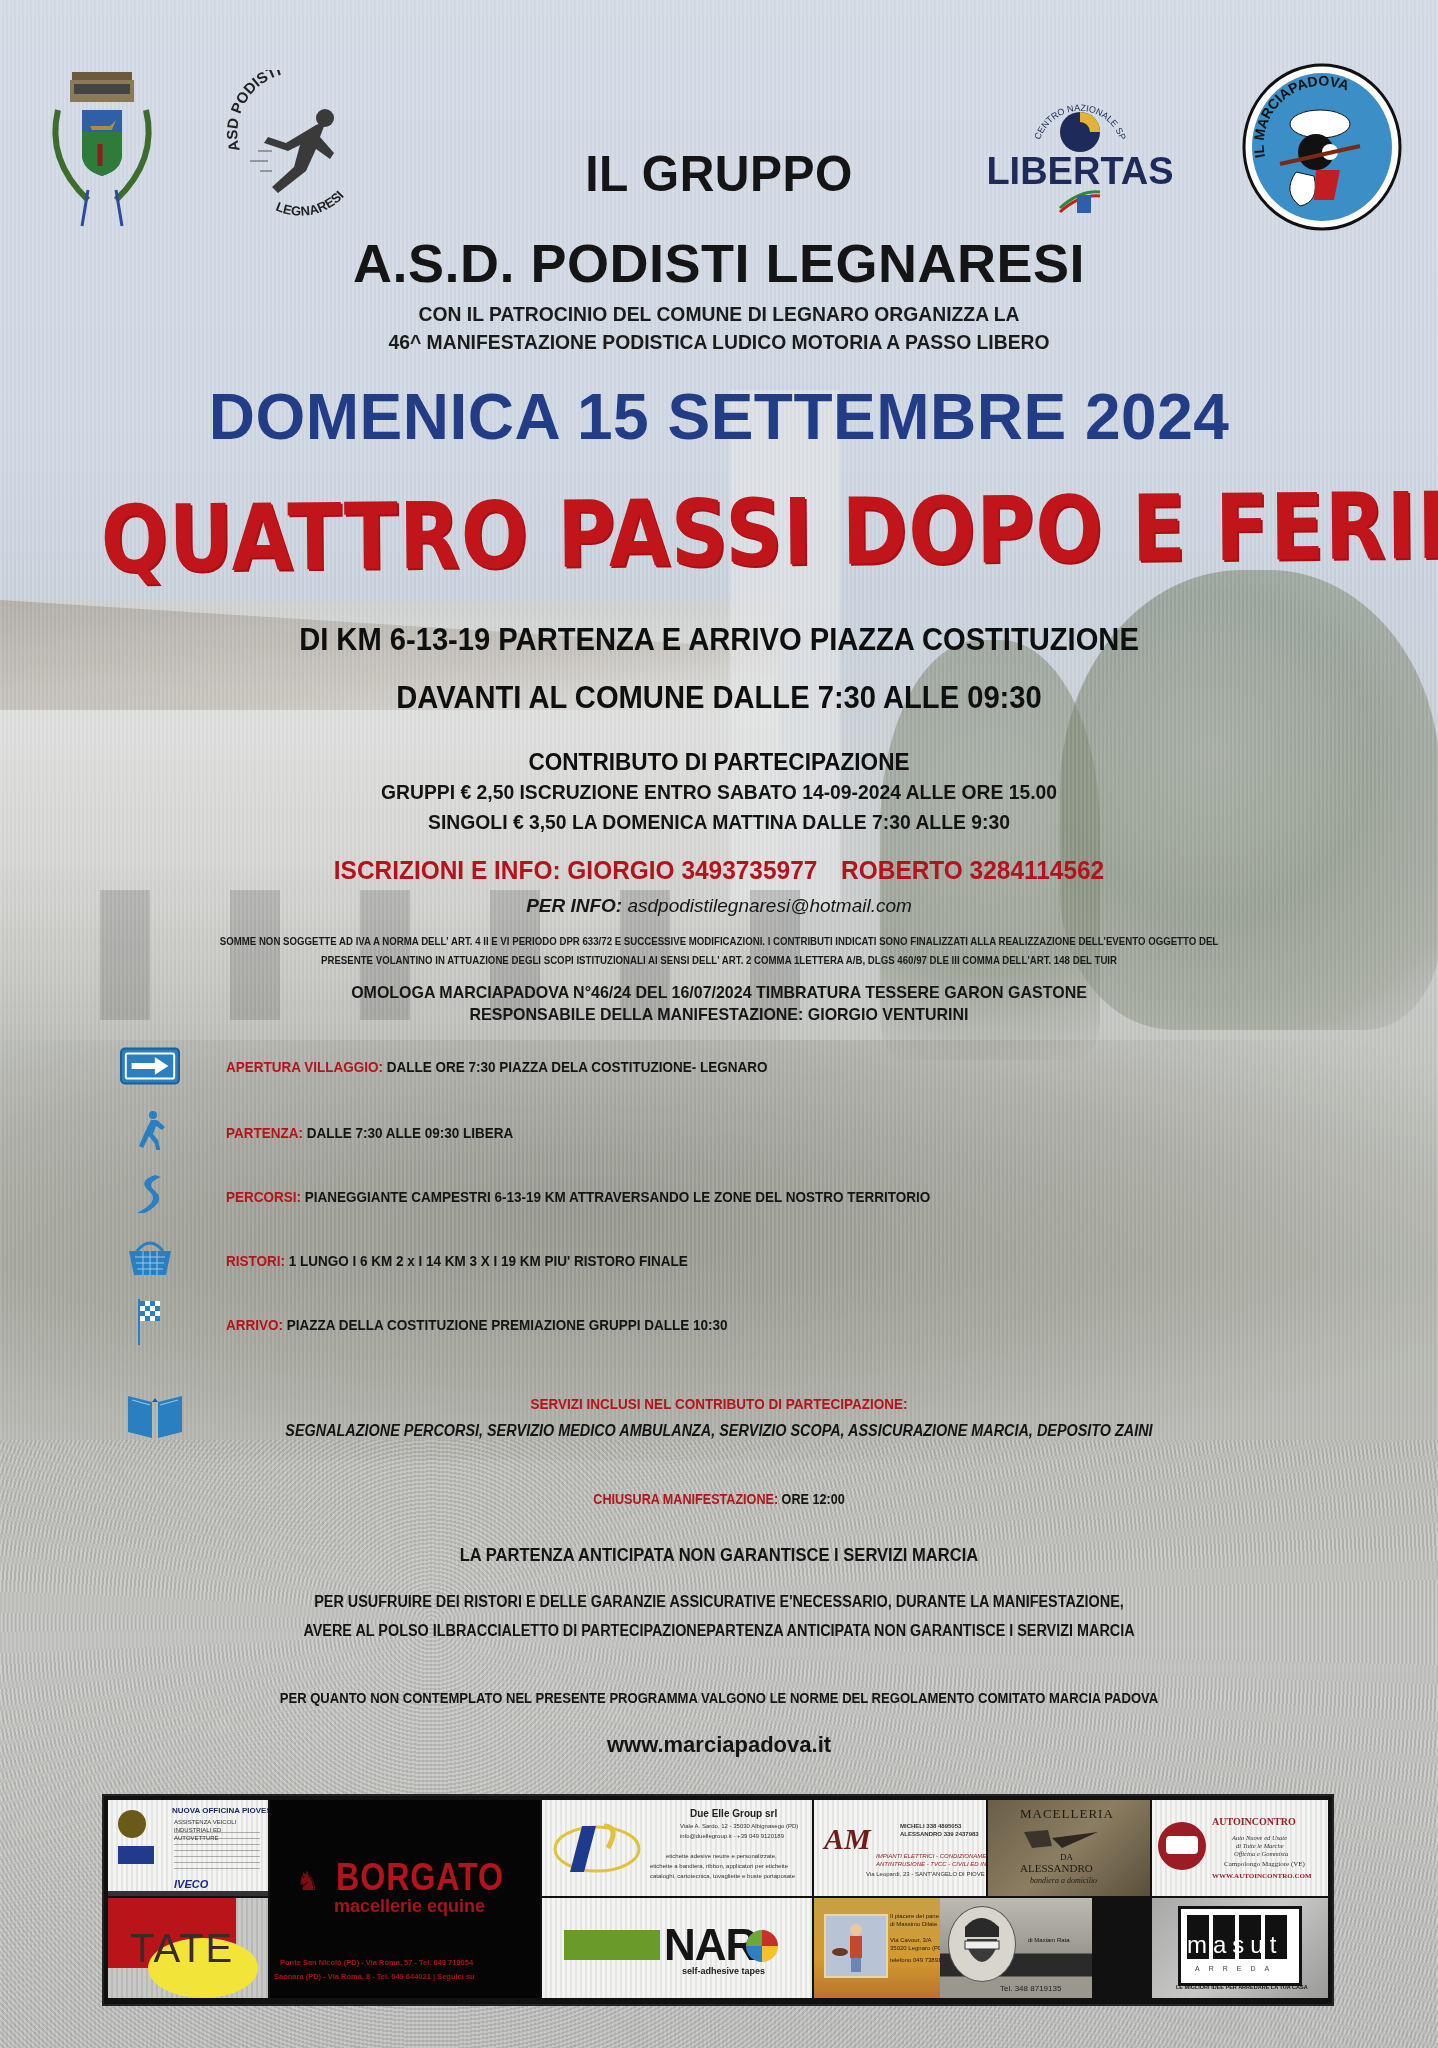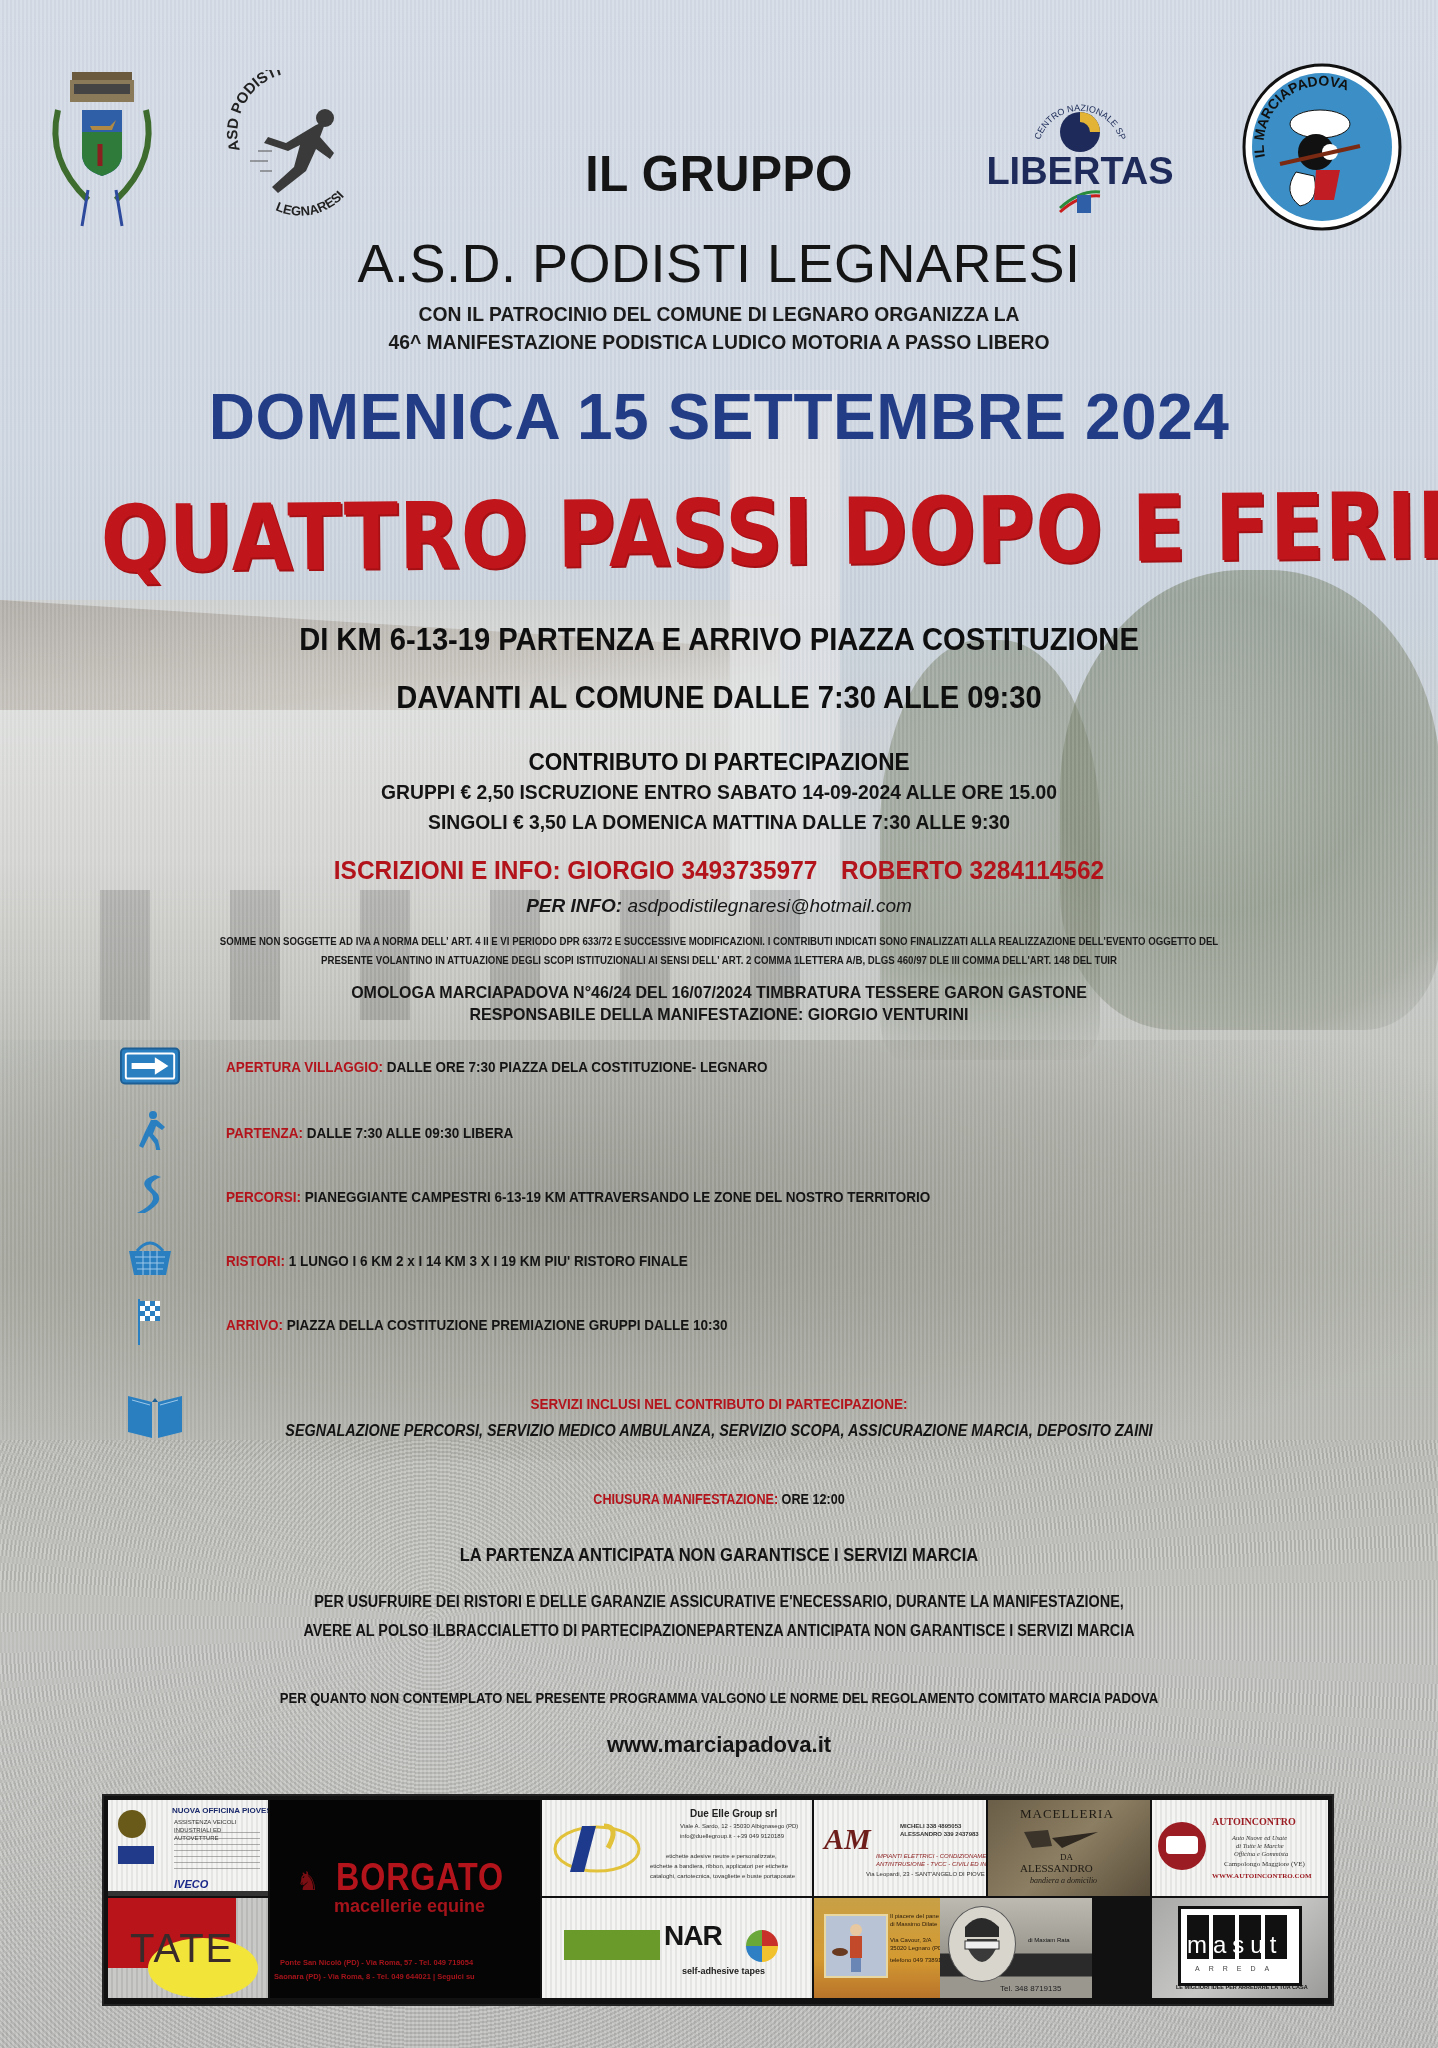--- a/index.html
+++ b/index.html
@@ -28,21 +28,21 @@
   .center-line { position:absolute; left:0; width:1438px; text-align:center; white-space:nowrap; }
 
   
   .logo { position:absolute; }
   .crest { left:38px; top:70px; width:128px; height:160px; }
   .runner-logo { left:220px; top:70px; width:150px; height:150px; }
   .libertas { left:980px; top:70px; width:200px; height:150px; }
   .marciapadova { left:1240px; top:62px; width:165px; height:170px; }
 
   .h-gruppo { top:145px; font-size:50px; font-weight:bold; color:#151515; letter-spacing:0.5px; transform:scaleX(0.96); }
-  .h-asd { top:232px; font-size:54px; font-weight:normal; color:#151515; letter-spacing:0.5px; }
+  .h-asd { top:232px; font-size:54px; font-weight:bold; color:#151515; letter-spacing:0.5px; }
   .sub1 { top:302px; font-size:21px; font-weight:bold; color:#1b1b1b; transform:scaleX(0.92); }
   .sub2 { top:330px; font-size:21px; font-weight:bold; color:#1b1b1b; transform:scaleX(0.92); }
   .date { top:380px; font-size:64px; font-weight:bold; color:#233c86; letter-spacing:0.5px; }
   .title { top:480px; font-size:92px; font-weight:bold; color:#c0151b; font-family:"DejaVu Sans", sans-serif; letter-spacing:1px;
            transform:scaleX(0.86) rotate(-0.5deg); text-shadow:2px 2px 0 #a51015; }
   .km { top:622px; font-size:31px; font-weight:bold; color:#0f0f0f; transform:scaleX(0.94); }
   .davanti { top:680px; font-size:31px; font-weight:bold; color:#0f0f0f; transform:scaleX(0.94); }
   .contrib-h { top:748px; font-size:24px; font-weight:bold; color:#0f0f0f; transform:scaleX(0.94); }
   .contrib-1 { top:780px; font-size:21px; font-weight:bold; color:#141414; transform:scaleX(0.92); }
   .contrib-2 { top:810px; font-size:21px; font-weight:bold; color:#141414; transform:scaleX(0.92); }
@@ -331,21 +331,21 @@
       <div class="abs" style="left:60px;top:72px;font-size:7px;font-weight:bold;color:#9b1c22;font-family:'Liberation Serif',serif;white-space:nowrap">WWW.AUTOINCONTRO.COM</div>
     </div>
 
     <div class="sp-cell" style="left:4px;top:102px;width:160px;height:100px;background:repeating-linear-gradient(90deg,#c9c9c7 0 3px,#b9b9b7 3px 5px)">
       <div class="abs" style="left:0;top:0;width:128px;height:70px;background:#b8141a"></div>
       <div class="abs" style="left:40px;top:40px;width:110px;height:60px;border-radius:50%;background:#f3e43a"></div>
       <div class="abs" style="left:22px;top:28px;font-size:40px;color:#3a2a2a;letter-spacing:2px;font-weight:normal">TATE</div>
     </div>
     <div class="sp-cell sp-white" style="left:438px;top:102px;width:270px;height:100px">
       <div class="abs" style="left:22px;top:32px;width:96px;height:30px;background:#6a9b2a"></div>
-      <div class="abs" style="left:122px;top:22px;font-size:28px;font-weight:bold;color:#151515;letter-spacing:-1px">NAR</div>
+      <div class="abs" style="left:122px;top:22px;font-size:44px;font-weight:bold;color:#151515;letter-spacing:-1px">NAR</div>
       <div class="abs" style="left:202px;top:30px;width:36px;height:36px">
         <svg width="36" height="36" viewBox="0 0 36 36">
             <path d="M18 18 L18 2 A16 16 0 0 1 34 18z" fill="#c8302a"></path>
             <path d="M18 18 L34 18 A16 16 0 0 1 18 34z" fill="#f2c12e"></path>
             <path d="M18 18 L18 34 A16 16 0 0 1 2 18z" fill="#2f7fc4"></path>
             <path d="M18 18 L2 18 A16 16 0 0 1 18 2z" fill="#6aa83a"></path>
           </svg>
       </div>
       <div class="abs" style="left:140px;top:68px;font-size:9px;font-weight:bold;color:#222">self-adhesive tapes</div>
     </div>

